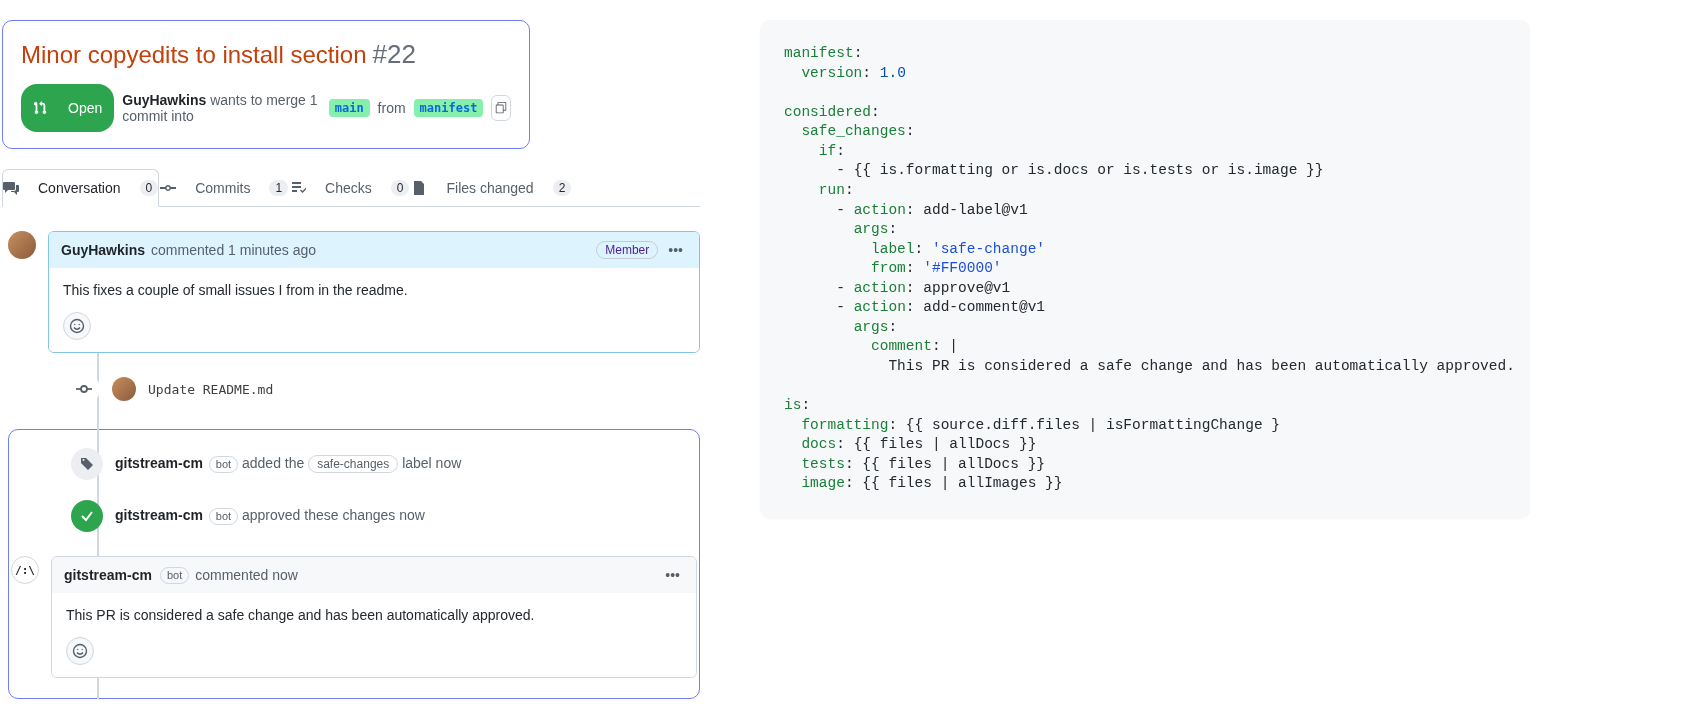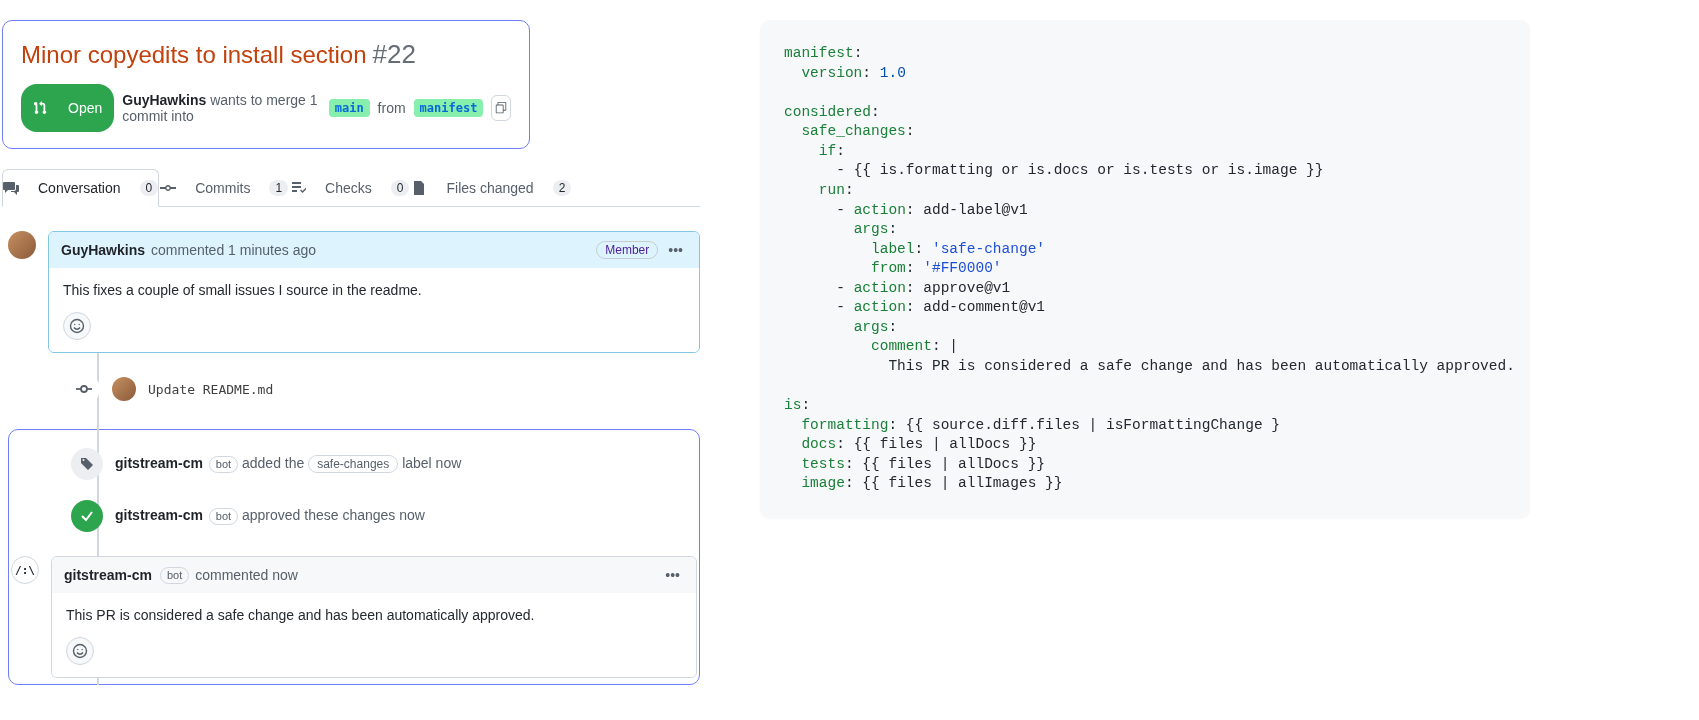--- a/index.html
+++ b/index.html
@@ -54,21 +54,21 @@
   .tl-badge.tag svg{width:16px;height:16px;fill:#57606a;}
   .tl-badge.approve{background:#2da44e;}
   .tl-badge.approve svg{width:16px;height:16px;stroke:#fff;fill:none;stroke-width:2;}
   .tl-small-avatar{width:24px;height:24px;border-radius:50%;background:linear-gradient(135deg,#c79060,#8a5a3a);flex-shrink:0;}
   .tl-text{color:#57606a;}
   .tl-text b{color:#1f2328;font-weight:600;}
   .bot-chip{font-size:11px;border:1px solid #d0d7de;border-radius:10px;padding:0 6px;color:#57606a;margin-left:2px;display:inline-block;line-height:15px;}
   .label-chip{font-size:12px;border:1px solid #d0d7de;border-radius:14px;padding:1px 8px;color:#57606a;display:inline-block;}
   .commit-msg{font-family:ui-monospace,SFMono-Regular,Consolas,monospace;font-size:13px;color:#404040;}
 
-  .bot-frame{border:1.5px solid #6f7ef7;border-radius:10px;padding:18px 2px 6px;margin-top:24px;}
+  .bot-frame{border:1.5px solid #6f7ef7;border-radius:10px;padding:18px 2px 20px;margin-top:24px;}
 
   .code-panel{background:#f6f8fa;border-radius:10px;padding:24px 24px 24px 24px;box-shadow:0 1px 2px rgba(0,0,0,0.04);}
   .code-panel pre{font-family:ui-monospace,SFMono-Regular,Consolas,"Liberation Mono",Menlo,monospace;font-size:14.5px;line-height:1.35;white-space:pre;color:#24292f;}
   .tok-key{color:#1a7f37;}
   .tok-punc{color:#24292f;}
   .tok-num{color:#0550ae;}
   .tok-str{color:#1d4ed8;}
   .tok-plain{color:#24292f;}
 </style>
 </head>
@@ -142,21 +142,21 @@
         <div class="avatar"></div>
         <div class="comment-card">
           <div class="comment-head">
             <span class="author">GuyHawkins</span>
             <span class="ts">commented 1 minutes ago</span>
             <span class="spacer"></span>
             <span class="role-badge">Member</span>
             <span class="kebab">•••</span>
           </div>
           <div class="comment-body">
-            <div>This fixes a couple of small issues I source in the readme.</div>
+            <div>This fixes a couple of small issues I from in the readme.</div>
             <button class="react-btn">
               <svg viewBox="0 0 16 16">
                   <circle cx="8" cy="8" r="6.5"></circle>
                   <circle cx="5.8" cy="6.5" r="0.7" fill="#57606a" stroke="none"></circle>
                   <circle cx="10.2" cy="6.5" r="0.7" fill="#57606a" stroke="none"></circle>
                   <path d="M5 9.5c.8 1.2 2 1.8 3 1.8s2.2-.6 3-1.8"></path>
                 </svg>
             </button>
           </div>
         </div>

